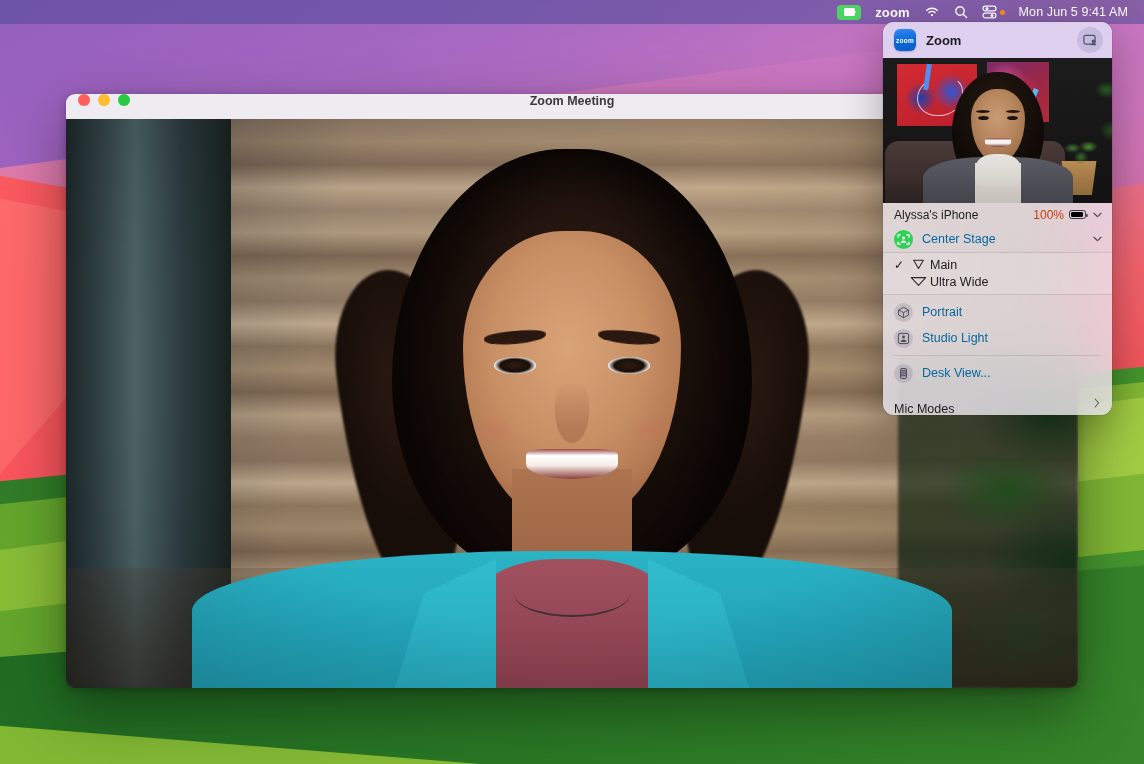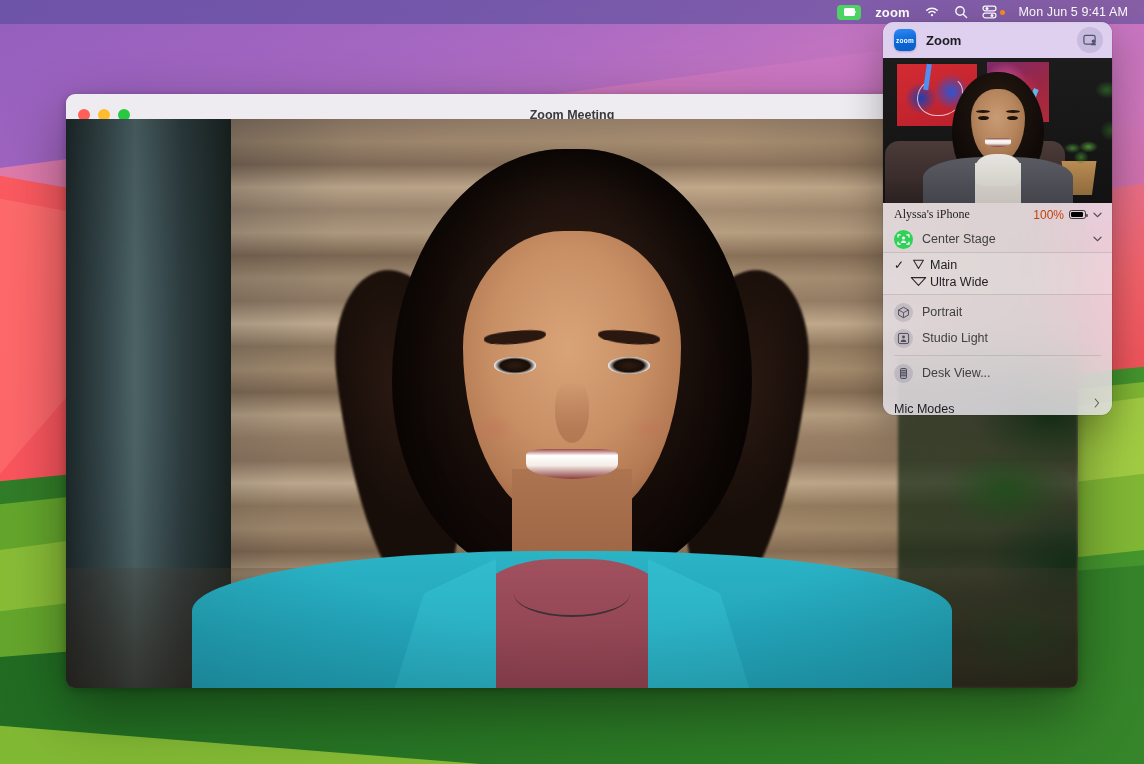--- a/index.html
+++ b/index.html
@@ -112,22 +112,22 @@
   #zoom-window {
     position:absolute; left:66px; top:94px;
     width:1012px; height:594px;
     border-radius:9px;
     overflow:hidden;
     box-shadow:0 22px 60px rgba(0,0,0,.40), 0 2px 8px rgba(0,0,0,.25);
     z-index:20;
   }
   #zoom-titlebar {
     height:43px; background:#eeecf1;
-    display:flex; align-items:center; position:relative;
-    border-bottom:1px solid #701a75;
+    display:flex; position:relative;
+    border-bottom:5px solid #701a75;
   }
   #traffic { display:flex; gap:8px; padding-left:12px; }
   .tl { width:12px; height:12px; border-radius:50%; }
   .tl.red { background:#ff5f57; }
   .tl.yellow { background:#febc2e; }
   .tl.green { background:#28c840; }
   #window-title {
     position:absolute; left:0; right:0; text-align:center;
     font-size:12.5px; font-weight:bold; color:#3a3a3c;
     pointer-events:none;
@@ -397,41 +397,41 @@
     background:linear-gradient(180deg,#ddd9d2 0%, #c5c1ba 100%);
   }
   .cc-divider { height:1px; background:rgba(0,0,0,.10); margin:0; }
   .cc-sep-inset { height:1px; background:rgba(0,0,0,.10); margin:0 11px; }
 
   #cc-device-row {
     display:flex; align-items:center;
     height:23px; padding:0 9px 0 11px; gap:5px;
     font-size:12px;
   }
-  #cc-device-name { flex:1; color:#1d1d1f;font-family:Liberation Serif, serif; }
+  #cc-device-name { flex:1; color:#1d1d1f; }
   #cc-device-battery { color:#c2410c; font-size:12px; }
   .batt {
     width:17px; height:9px; border:1.2px solid rgba(0,0,0,.72);
     border-radius:2.6px; position:relative; display:inline-block;
     vertical-align:middle;
   }
   .batt::after {
     content:""; position:absolute; right:-3px; top:2.6px;
     width:1.8px; height:3.4px; background:rgba(0,0,0,.55);
     border-radius:0 1px 1px 0;
   }
   .batt-fill { position:absolute; left:1px; top:1px; bottom:1px; width:12.2px; background:#000; border-radius:1.3px; }
 
   .cc-row {
     display:flex; align-items:center;
     min-height:25px; padding:0 9px 0 11px; gap:9px;
     font-size:12.5px;
   }
   .cc-row.tall { min-height:26px; }
-  .cc-row-label { flex:1; color:#404040; }
+  .cc-row-label { flex:1; color:#0369a1; }
 
   .circ-icon {
     width:19px; height:19px; border-radius:50%;
     display:flex; align-items:center; justify-content:center;
     flex-shrink:0;
   }
   .circ-icon.off { background:rgba(110,105,130,.22); }
   .circ-icon.on  { background:#30d158; }
 
   

